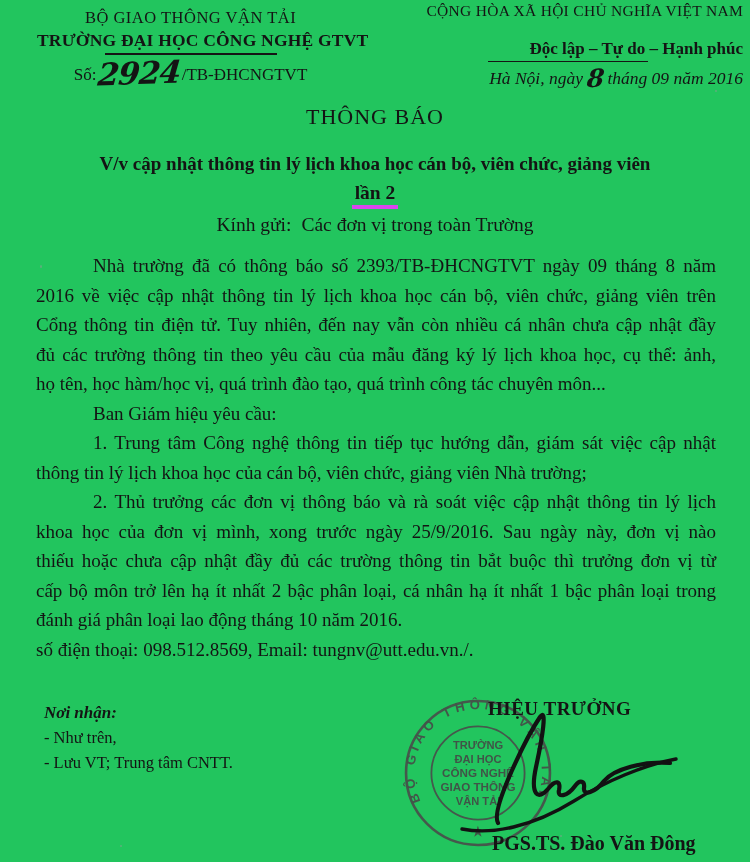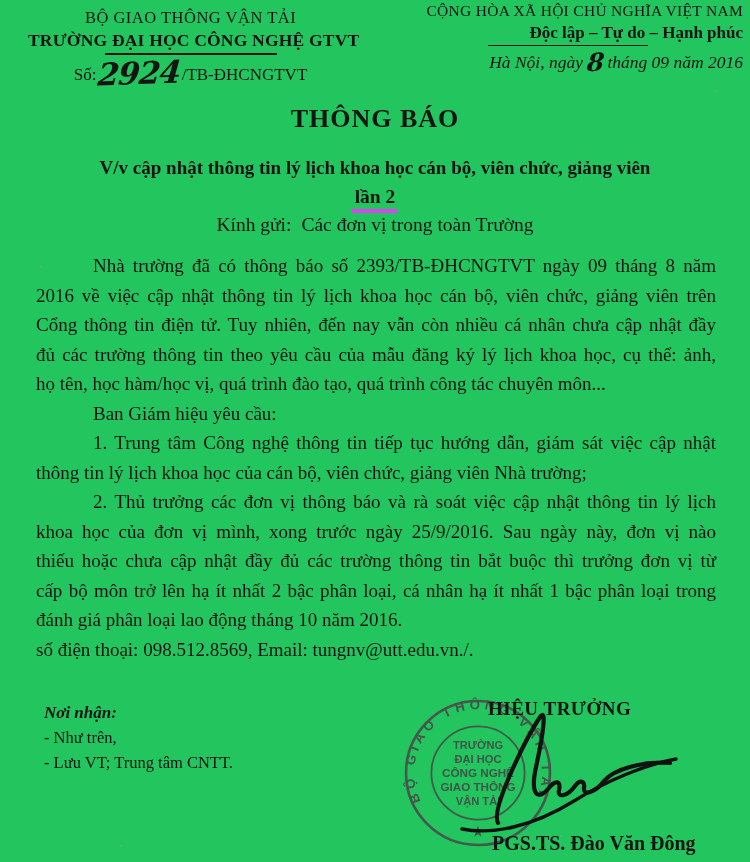--- a/index.html
+++ b/index.html
@@ -7,37 +7,37 @@
   .page{
     position:relative; width:750px; height:862px; overflow:hidden;
     background:#22c55e; color:#141414;
     font-family:"Liberation Serif","DejaVu Serif",serif;
     padding-left:16px;
   }
   
   .hdr-left{position:absolute; left:28px; top:8px; width:325px; text-align:center;}
   .hdr-right{position:absolute; left:393px; top:2px; width:350px; text-align:right;}
   .hdr-ministry{font-size:16.5px; letter-spacing:.5px; white-space:nowrap;}
-  .hdr-school{font-size:17.5px; font-weight:bold; letter-spacing:.2px; white-space:nowrap; margin-top:2px;}
+  .hdr-school{font-size:17.5px; font-weight:bold; letter-spacing:.2px; white-space:nowrap; margin-top:2px;margin-left:9px;}
   .hdr-school-rule{width:172px; border-top:2px solid #151515; margin:2px auto 3px auto; height:0;}
   .so-line{font-size:17px; white-space:nowrap; height:34px;}
   .hand{
     font-family:"DejaVu Serif",serif; font-style:italic; font-weight:600;
     display:inline-block; transform:skewX(-7deg) rotate(-2deg);
     letter-spacing:-1px; line-height:1;
   }
   .so-number{font-size:31px; vertical-align:-4px; margin:0 1px 0 2px;}
   .hdr-country{font-size:15.5px; letter-spacing:.3px; white-space:nowrap;}
-  .hdr-motto{font-size:17px; font-weight:bold; white-space:nowrap; margin-top:3px;}
+  .hdr-motto{font-size:17px; font-weight:bold; white-space:nowrap; margin-top:19px;}
   .hdr-motto-rule{width:160px; border-top:1.5px solid #151515; margin:2px auto 4px auto; height:0;}
   .hdr-date{font-size:17.5px; font-style:italic; white-space:nowrap; margin-top:3px;}
   .date-day{font-size:25px; vertical-align:-3px; margin:0 4px;}
   
   .title-block{position:absolute; left:0; top:104px; width:750px; text-align:center;}
-  .title-main{font-size:26px; font-weight:bold; letter-spacing:1px;}
+  .title-main{font-size:22px; font-weight:normal; letter-spacing:1px;}
   .title-subject{font-size:19px; font-weight:bold; margin-top:23px;}
   .title-round{display:inline-block; font-size:19.5px; font-weight:bold;
     border-bottom:4px solid #d946ef; padding:0 3px 1px 3px; margin-top:7px;text-align:center;}
   
   .salutation{position:absolute; left:0; top:214px; width:750px; text-align:center;
     font-size:19.5px; white-space:nowrap;}
   .salutation .gap{display:inline-block; width:10px;}
   
   .body-block{position:absolute; left:36px; top:251px; width:680px;}
   .bline{font-size:19px; line-height:29.5px; height:29.5px; white-space:normal;

